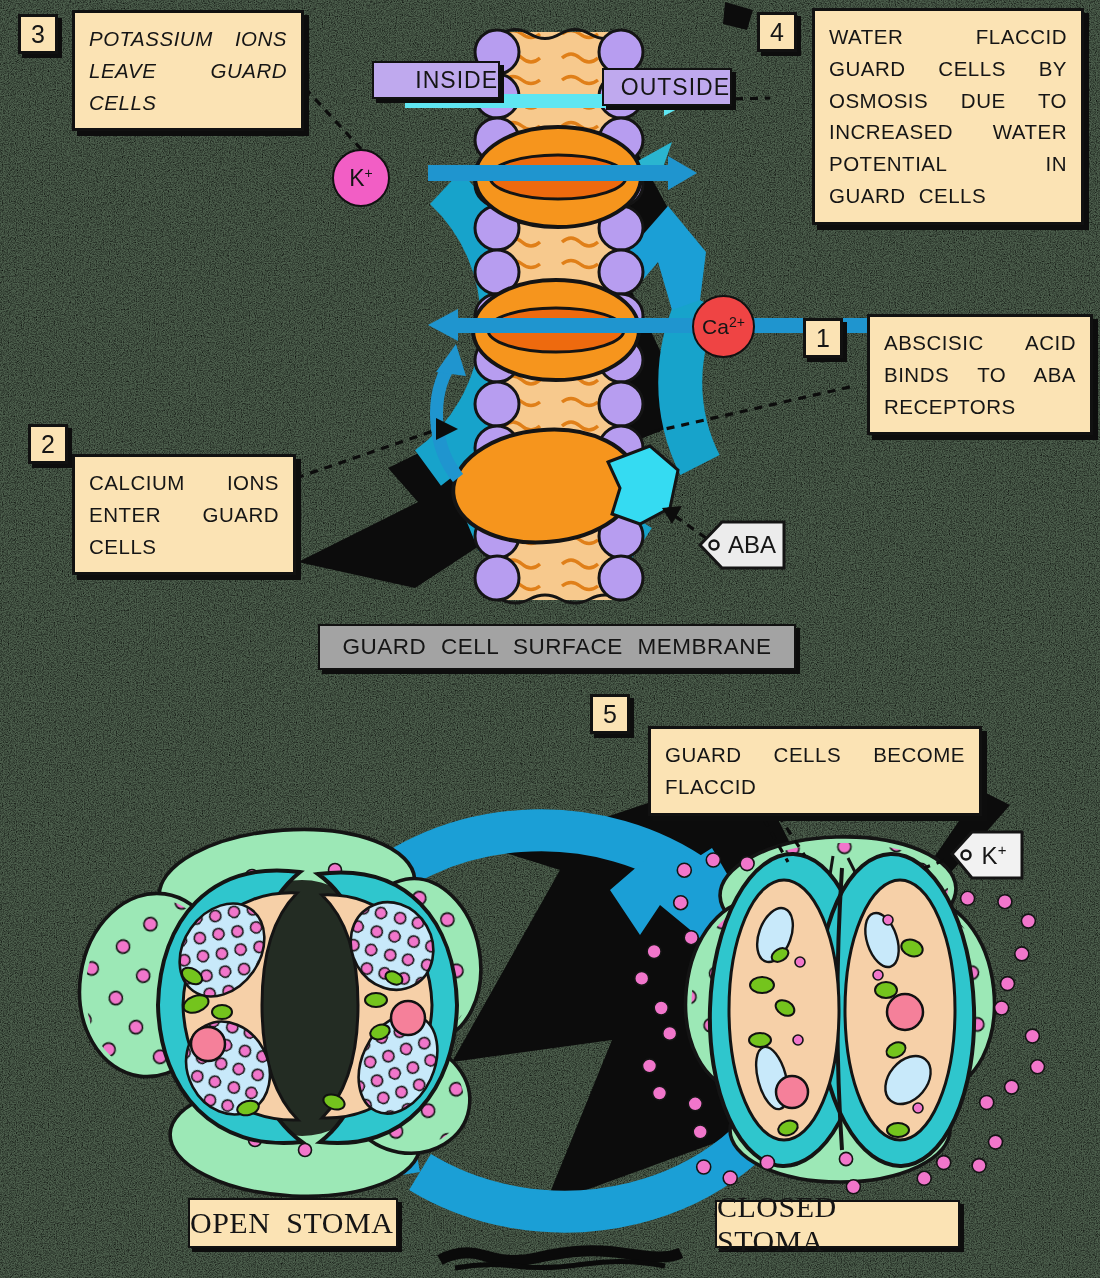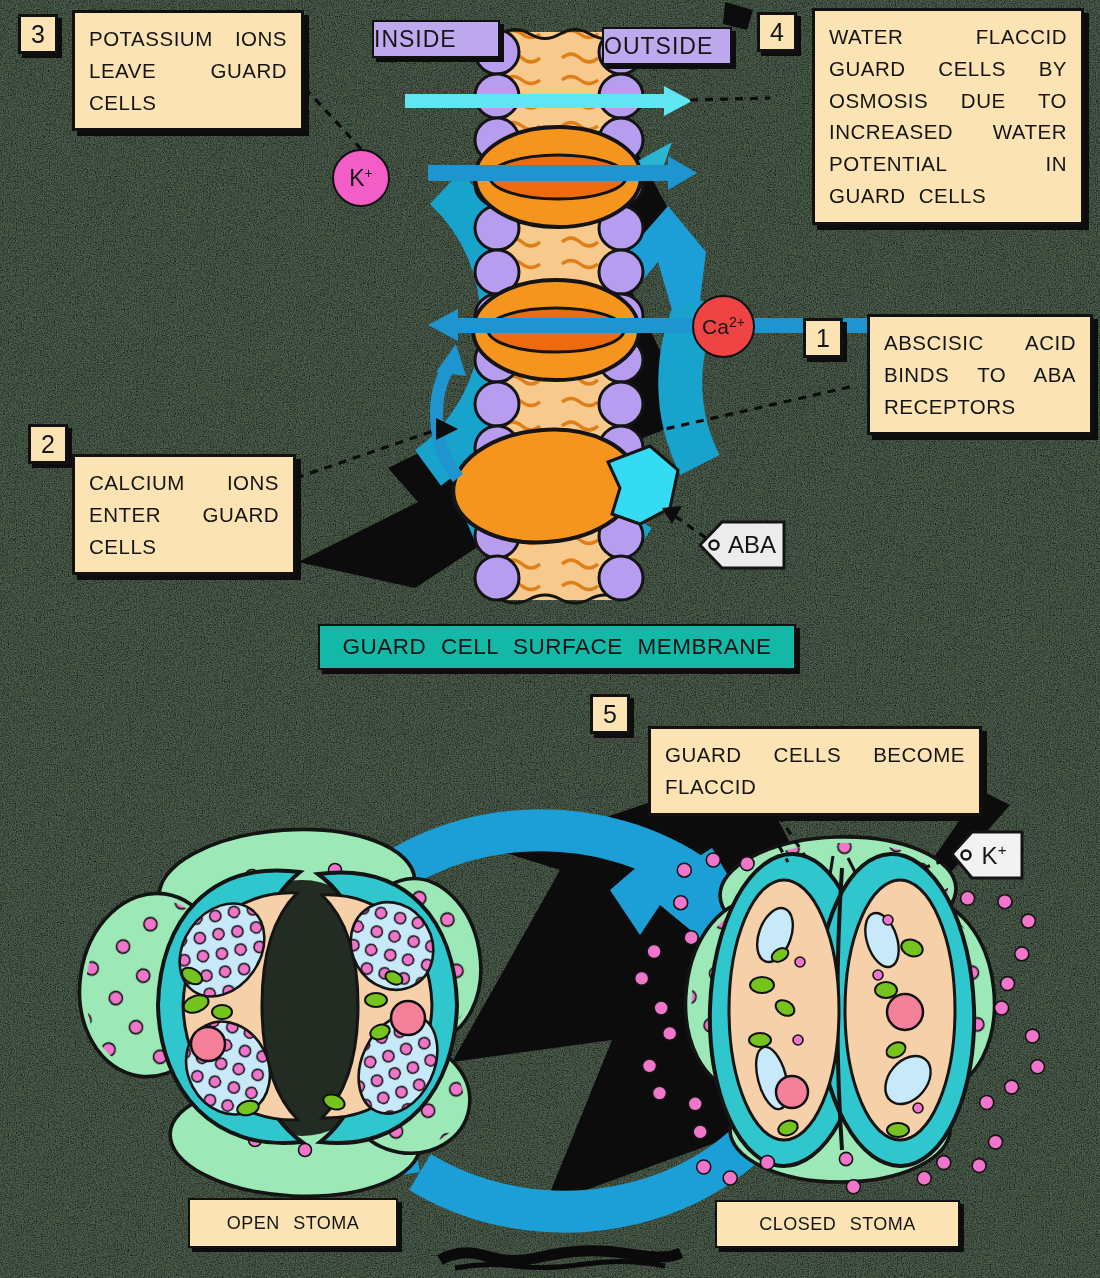--- a/index.html
+++ b/index.html
@@ -7,27 +7,27 @@
          font-family:"Liberation Sans", sans-serif;background:#4c5e4c;}
   #art{position:absolute;left:0;top:0;}
   .ov{position:absolute;box-sizing:border-box;color:#151515;}
   .numbox{width:40px;height:40px;background:#fbe3b4;border:3px solid #111;
           box-shadow:4px 4px 0 #0d0d0d;display:flex;align-items:center;justify-content:center;
           font-size:25px;}
   .textbox{background:#fbe3b4;border:3px solid #111;box-shadow:5px 5px 0 #0d0d0d;
            padding:10px 14px;font-size:20.5px;line-height:1.55;letter-spacing:.5px;
            word-spacing:7px;text-align:justify;}
   .plabel{background:#bfa9ee;border:2.5px solid #111;box-shadow:4px 4px 0 #0d0d0d;
-          display:flex;align-items:center;justify-content:flex-start;font-size:23px;letter-spacing:1px;}
-  .glabel{background:#14b8a6;border:2.5px solid #111;box-shadow:4px 4px 0 #0d0d0d;
+          display:flex;align-items:center;justify-content:flex-end;font-size:23px;letter-spacing:1px;margin-top:41px;}
+  .glabel{background:#a3a3a3;border:2.5px solid #111;box-shadow:4px 4px 0 #0d0d0d;
           display:flex;align-items:center;justify-content:center;font-size:22.5px;
           letter-spacing:.5px;word-spacing:8px;}
   .creamlabel{background:#fbe3b4;border:2.5px solid #111;box-shadow:4px 4px 0 #0d0d0d;
-          display:flex;align-items:center;justify-content:center;font-size:18px;
-          letter-spacing:.5px;word-spacing:8px;}
+          display:flex;align-items:center;font-size:30px;
+          letter-spacing:.5px;word-spacing:8px;font-family:Liberation Serif, serif;}
   .ioncircle{border-radius:50%;border:2.5px solid #111;display:flex;align-items:center;
           justify-content:center;font-size:23px;}
   .ioncircle sup{font-size:14px;margin-top:-10px;}
   
   .ink{fill:#0c0c0c;}
   .iondot{fill:#f176cb;stroke:#141414;stroke-width:1.6;}
   .chloro{fill:#74c41d;stroke:#111;stroke-width:2;}
   .nucleus{fill:#f5809a;stroke:#111;stroke-width:2.5;}
   .leader{stroke:#0c0c0c;stroke-width:3.2;fill:none;stroke-dasharray:8 7;}
   text{font-family:"Liberation Sans", sans-serif;}
@@ -325,21 +325,21 @@
 <div class="ov plabel" style="left:372px;top:20px;width:128px;height:38px;">
       <span>INSIDE</span>
     </div>
 <div class="ov plabel" style="left:602px;top:27px;width:130px;height:38px;">
       <span>OUTSIDE</span>
     </div>
 
 <div class="ov numbox" style="left:18px;top:14px;">
       <span>3</span>
     </div>
-<div class="ov textbox" style="left:72px;top:10px;width:232px;"><span>POTASSIUM IONS LEAVE GUARD CELLS</span></div>
+<div class="ov textbox" style="left:72px;top:10px;width:232px;font-style:italic;"><span>POTASSIUM IONS LEAVE GUARD CELLS</span></div>
 
 <div class="ov numbox" style="left:757px;top:12px;">
       <span>4</span>
     </div>
 <div class="ov textbox" style="left:812px;top:8px;width:272px;"><span>WATER FLACCID GUARD CELLS BY OSMOSIS DUE TO INCREASED WATER POTENTIAL IN GUARD CELLS</span></div>
 
 <div class="ov numbox" style="left:803px;top:318px;">
       <span>1</span>
     </div>
 <div class="ov textbox" style="left:858px;top:314px;width:226px;margin-left:9px;"><span>ABSCISIC ACID BINDS TO ABA RECEPTORS</span></div>

